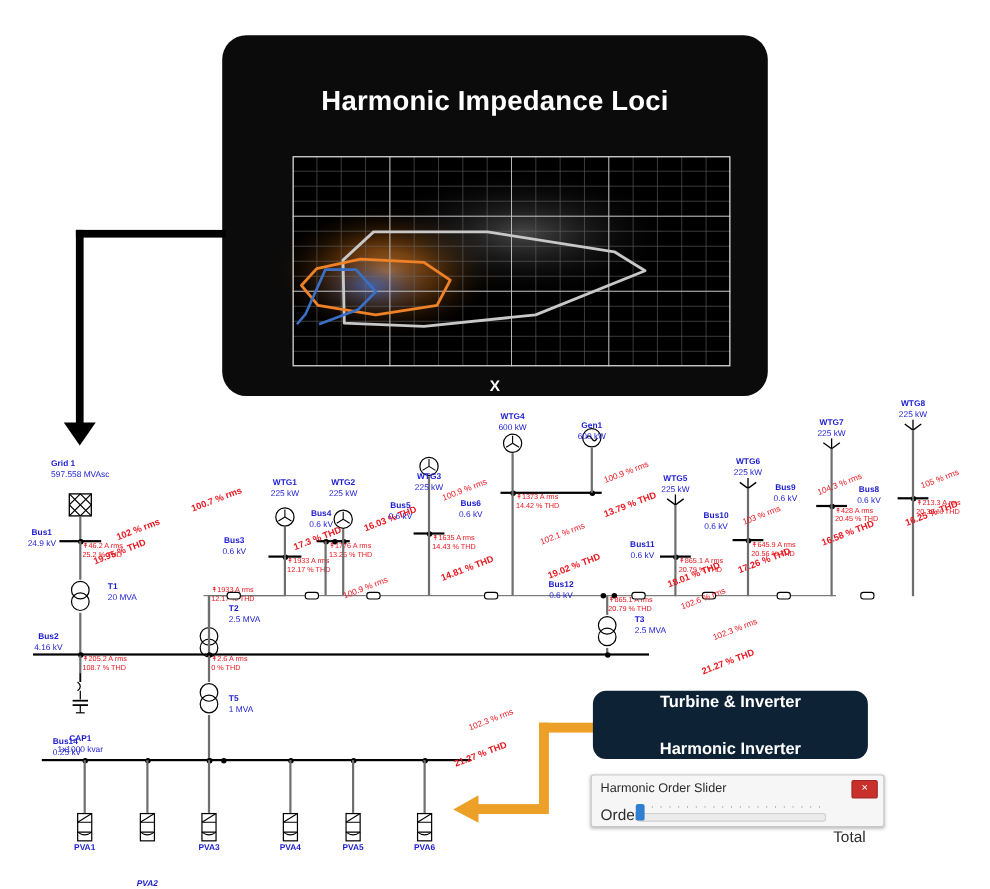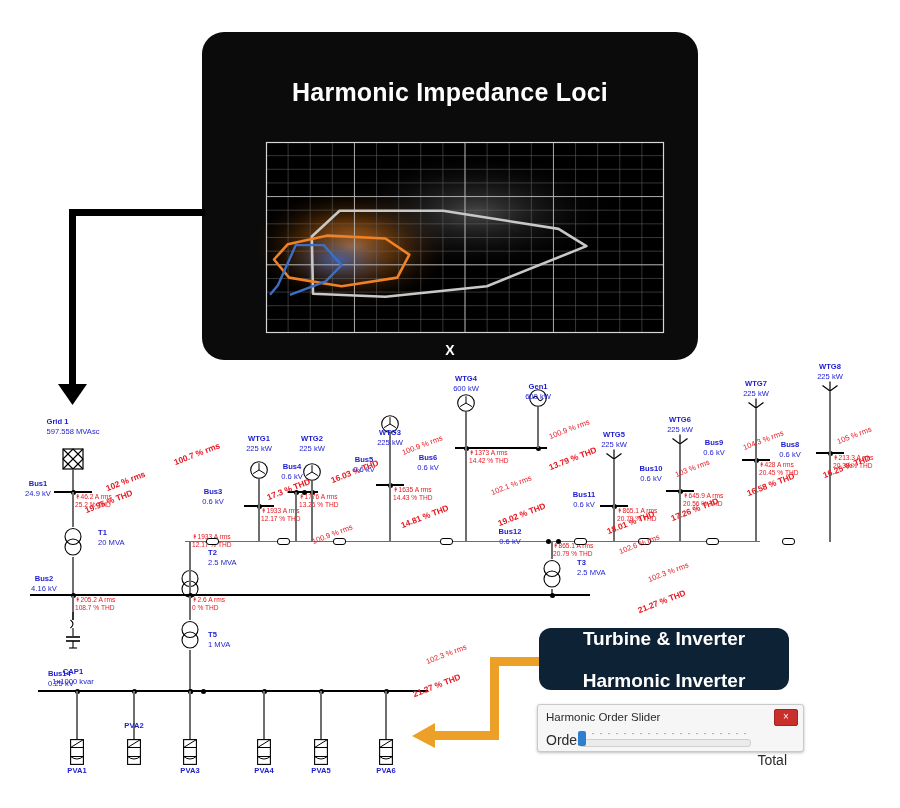--- a/index.html
+++ b/index.html
@@ -18,21 +18,21 @@
   .axis-x{position:absolute;left:0;top:310px;width:496px;text-align:center;
      color:#fff;font-size:14px;font-weight:bold;}
 
   
   .blk{position:absolute;background:#000;}
 
   
   .callout{position:absolute;left:539px;top:628px;width:250px;height:62px;
      background:#0e2236;border-radius:12px;display:flex;align-items:center;
      justify-content:center;}
-  .callout span{color:#fff;font-size:19px;font-weight:bold;line-height:21px;
+  .callout span{color:#fff;font-size:15px;font-weight:bold;line-height:21px;
      text-align:center;display:block;}
 
   
   .slider-win{position:absolute;left:537px;top:704px;width:265px;height:46px;
      background:#f6f6f6;border:1px solid #c9c9c9;border-radius:3px;
      box-shadow:0 1px 3px rgba(0,0,0,.25);}
   .slider-title{position:absolute;left:8px;top:6px;font-size:11.5px;color:#2b2b2b;}
   .slider-close{position:absolute;right:5px;top:4px;width:22px;height:15px;
      background:#c9302c;border:1px solid #a02622;border-radius:2px;color:#fff;
      font-size:10px;line-height:13px;text-align:center;}
@@ -462,21 +462,21 @@
       </svg>
       <div class="lbl" style="left:77px;top:766px;transform:translateX(-50%);">PVA1</div>
       <div class="ln" style="left:133.3px;top:691px;width:1.4px;height:48px;"></div>
       <svg style="position:absolute;left:127px;top:739px;" width="14" height="26">
       <rect x="0.6" y="0.6" width="12.8" height="24.8" fill="#fff" stroke="#000" stroke-width="1.1"></rect>
       <line x1="0.6" y1="8.5" x2="13.4" y2="8.5" stroke="#000" stroke-width="1"></line>
       <line x1="0.6" y1="17.5" x2="13.4" y2="17.5" stroke="#000" stroke-width="1"></line>
       <line x1="0.6" y1="8.5" x2="13.4" y2="0.6" stroke="#000" stroke-width="1"></line>
       <path d="M0.6 17.5 q6.4 5 12.8 0" fill="none" stroke="#000" stroke-width="1"></path>
       </svg>
-      <div class="lbl" style="left:134px;top:721px;transform:translateX(-50%);">PVA2</div>
+      <div class="lbl" style="left:134px;top:798px;transform:translateX(-50%);font-style:italic;">PVA2</div>
       <div class="ln" style="left:189.3px;top:691px;width:1.4px;height:48px;"></div>
       <svg style="position:absolute;left:183px;top:739px;" width="14" height="26">
       <rect x="0.6" y="0.6" width="12.8" height="24.8" fill="#fff" stroke="#000" stroke-width="1.1"></rect>
       <line x1="0.6" y1="8.5" x2="13.4" y2="8.5" stroke="#000" stroke-width="1"></line>
       <line x1="0.6" y1="17.5" x2="13.4" y2="17.5" stroke="#000" stroke-width="1"></line>
       <line x1="0.6" y1="8.5" x2="13.4" y2="0.6" stroke="#000" stroke-width="1"></line>
       <path d="M0.6 17.5 q6.4 5 12.8 0" fill="none" stroke="#000" stroke-width="1"></path>
       </svg>
       <div class="lbl" style="left:190px;top:766px;transform:translateX(-50%);">PVA3</div>
       <div class="ln" style="left:263.3px;top:691px;width:1.4px;height:48px;"></div>

